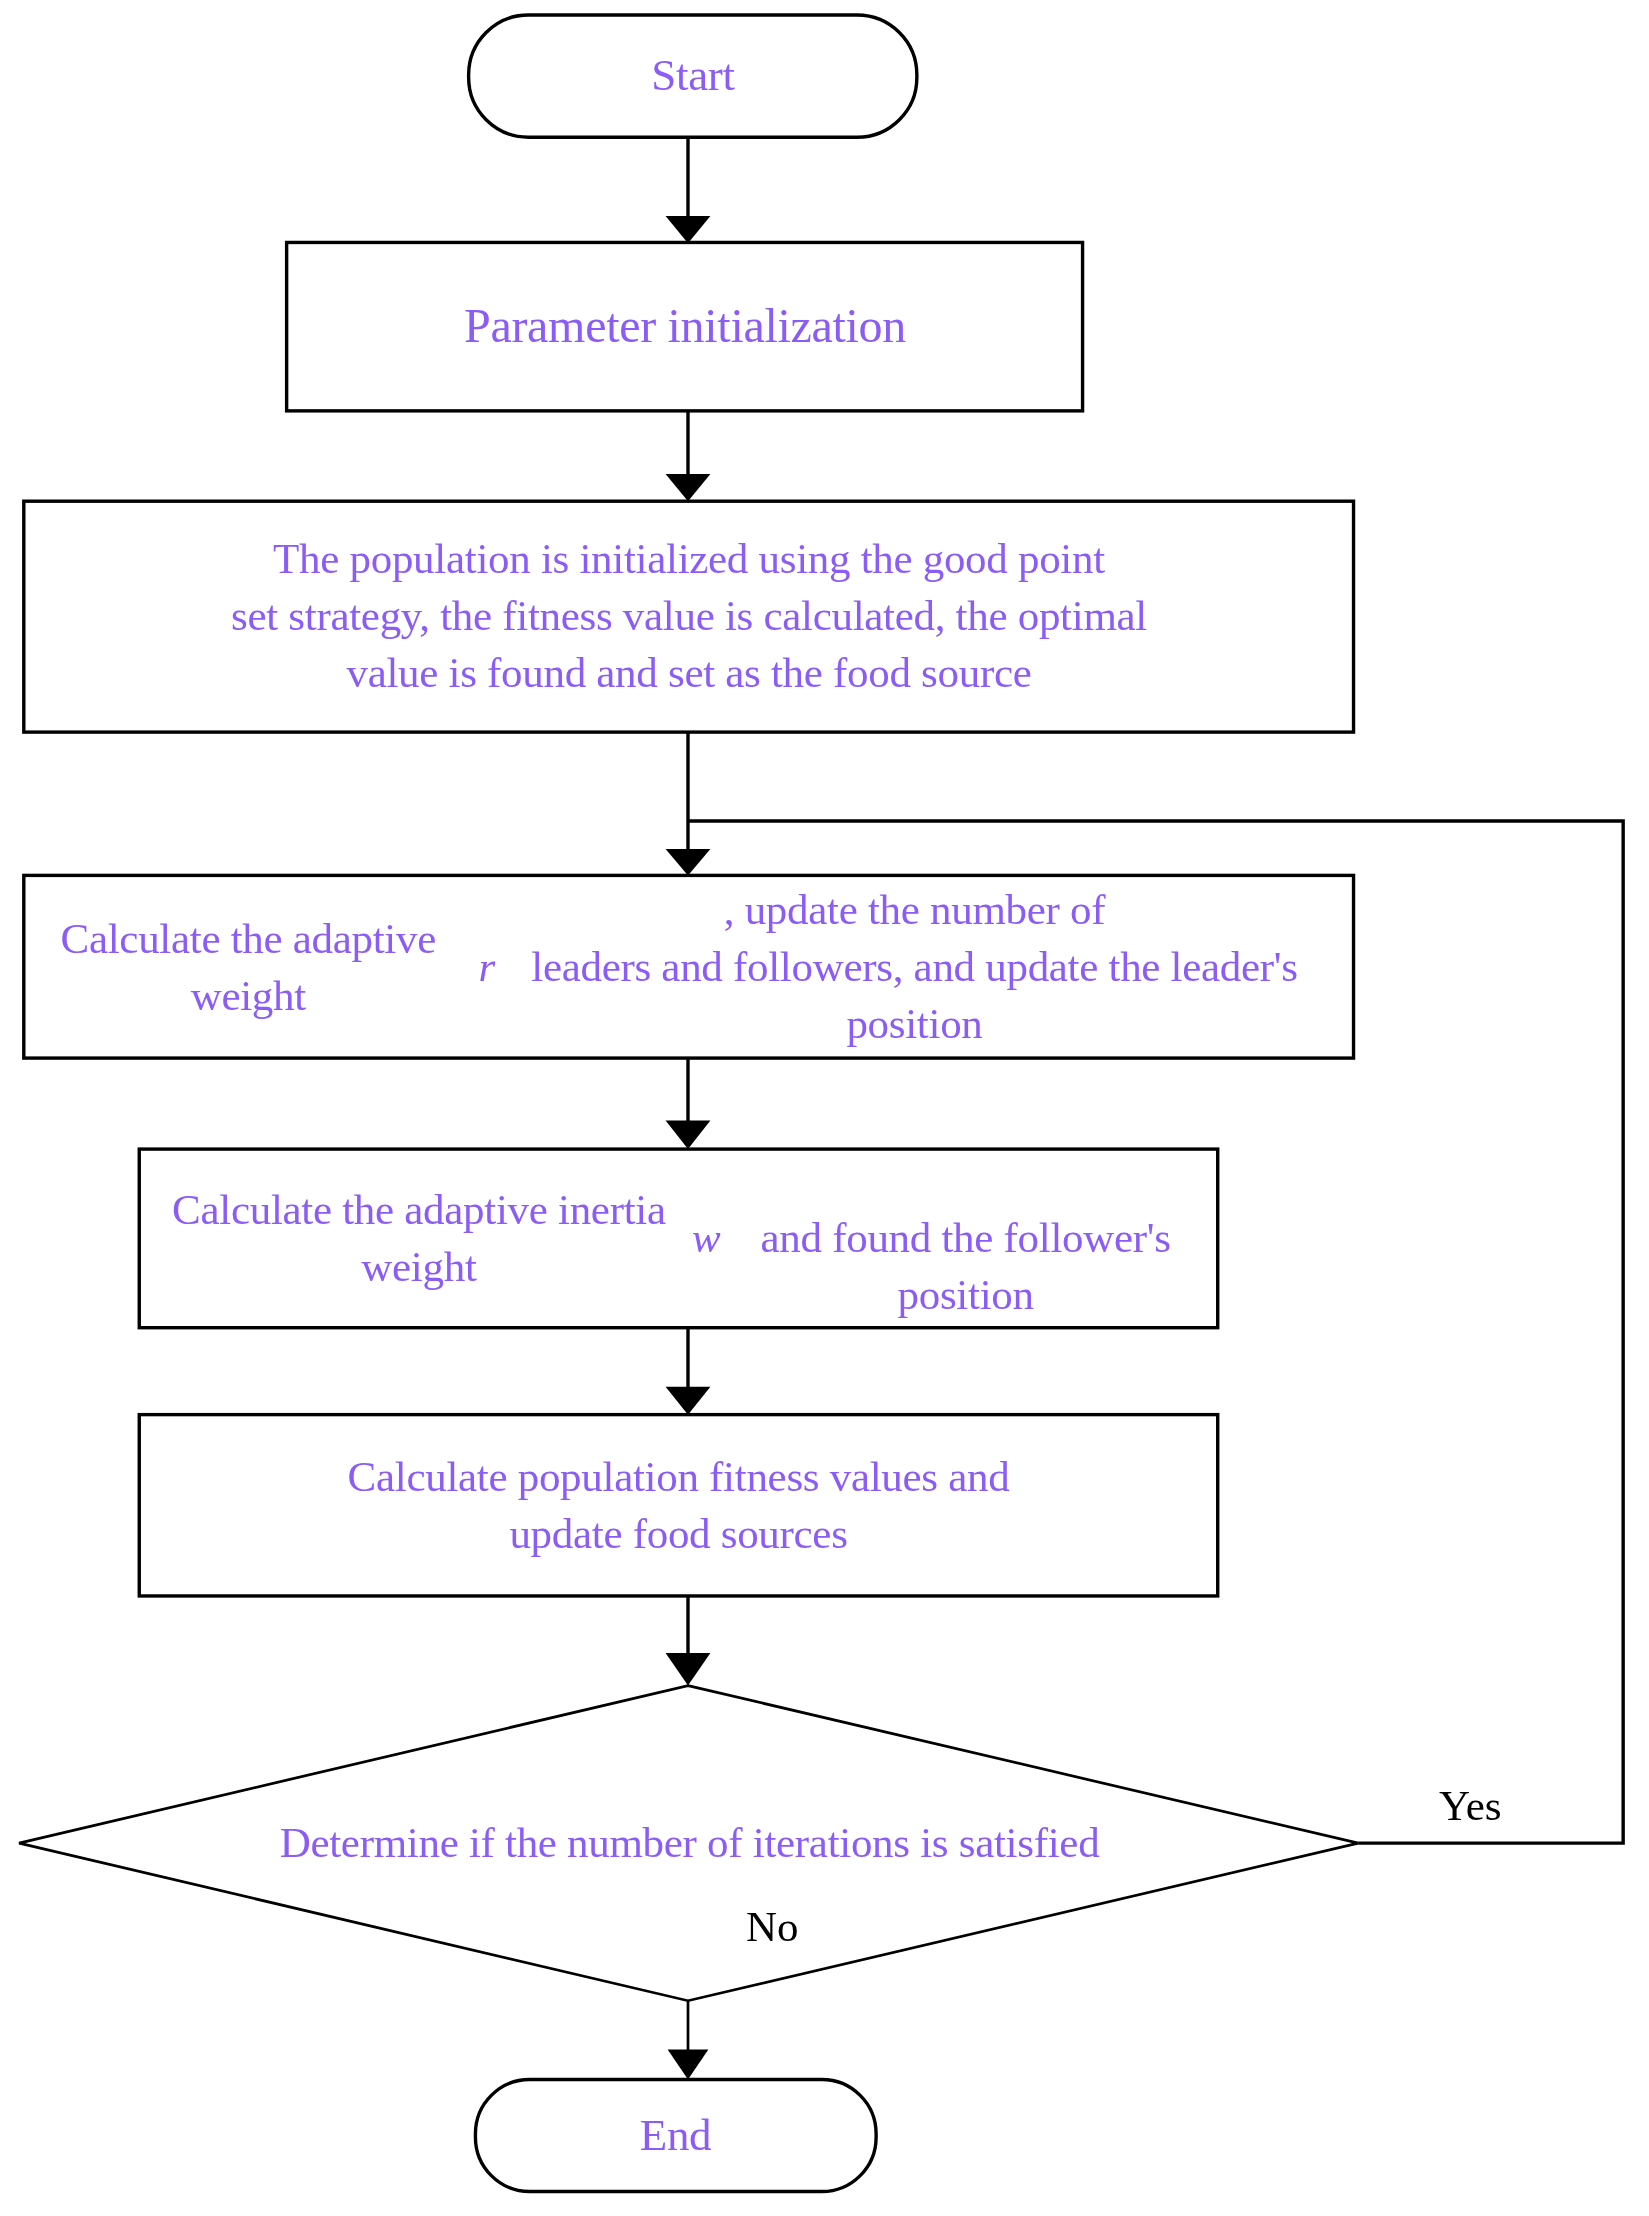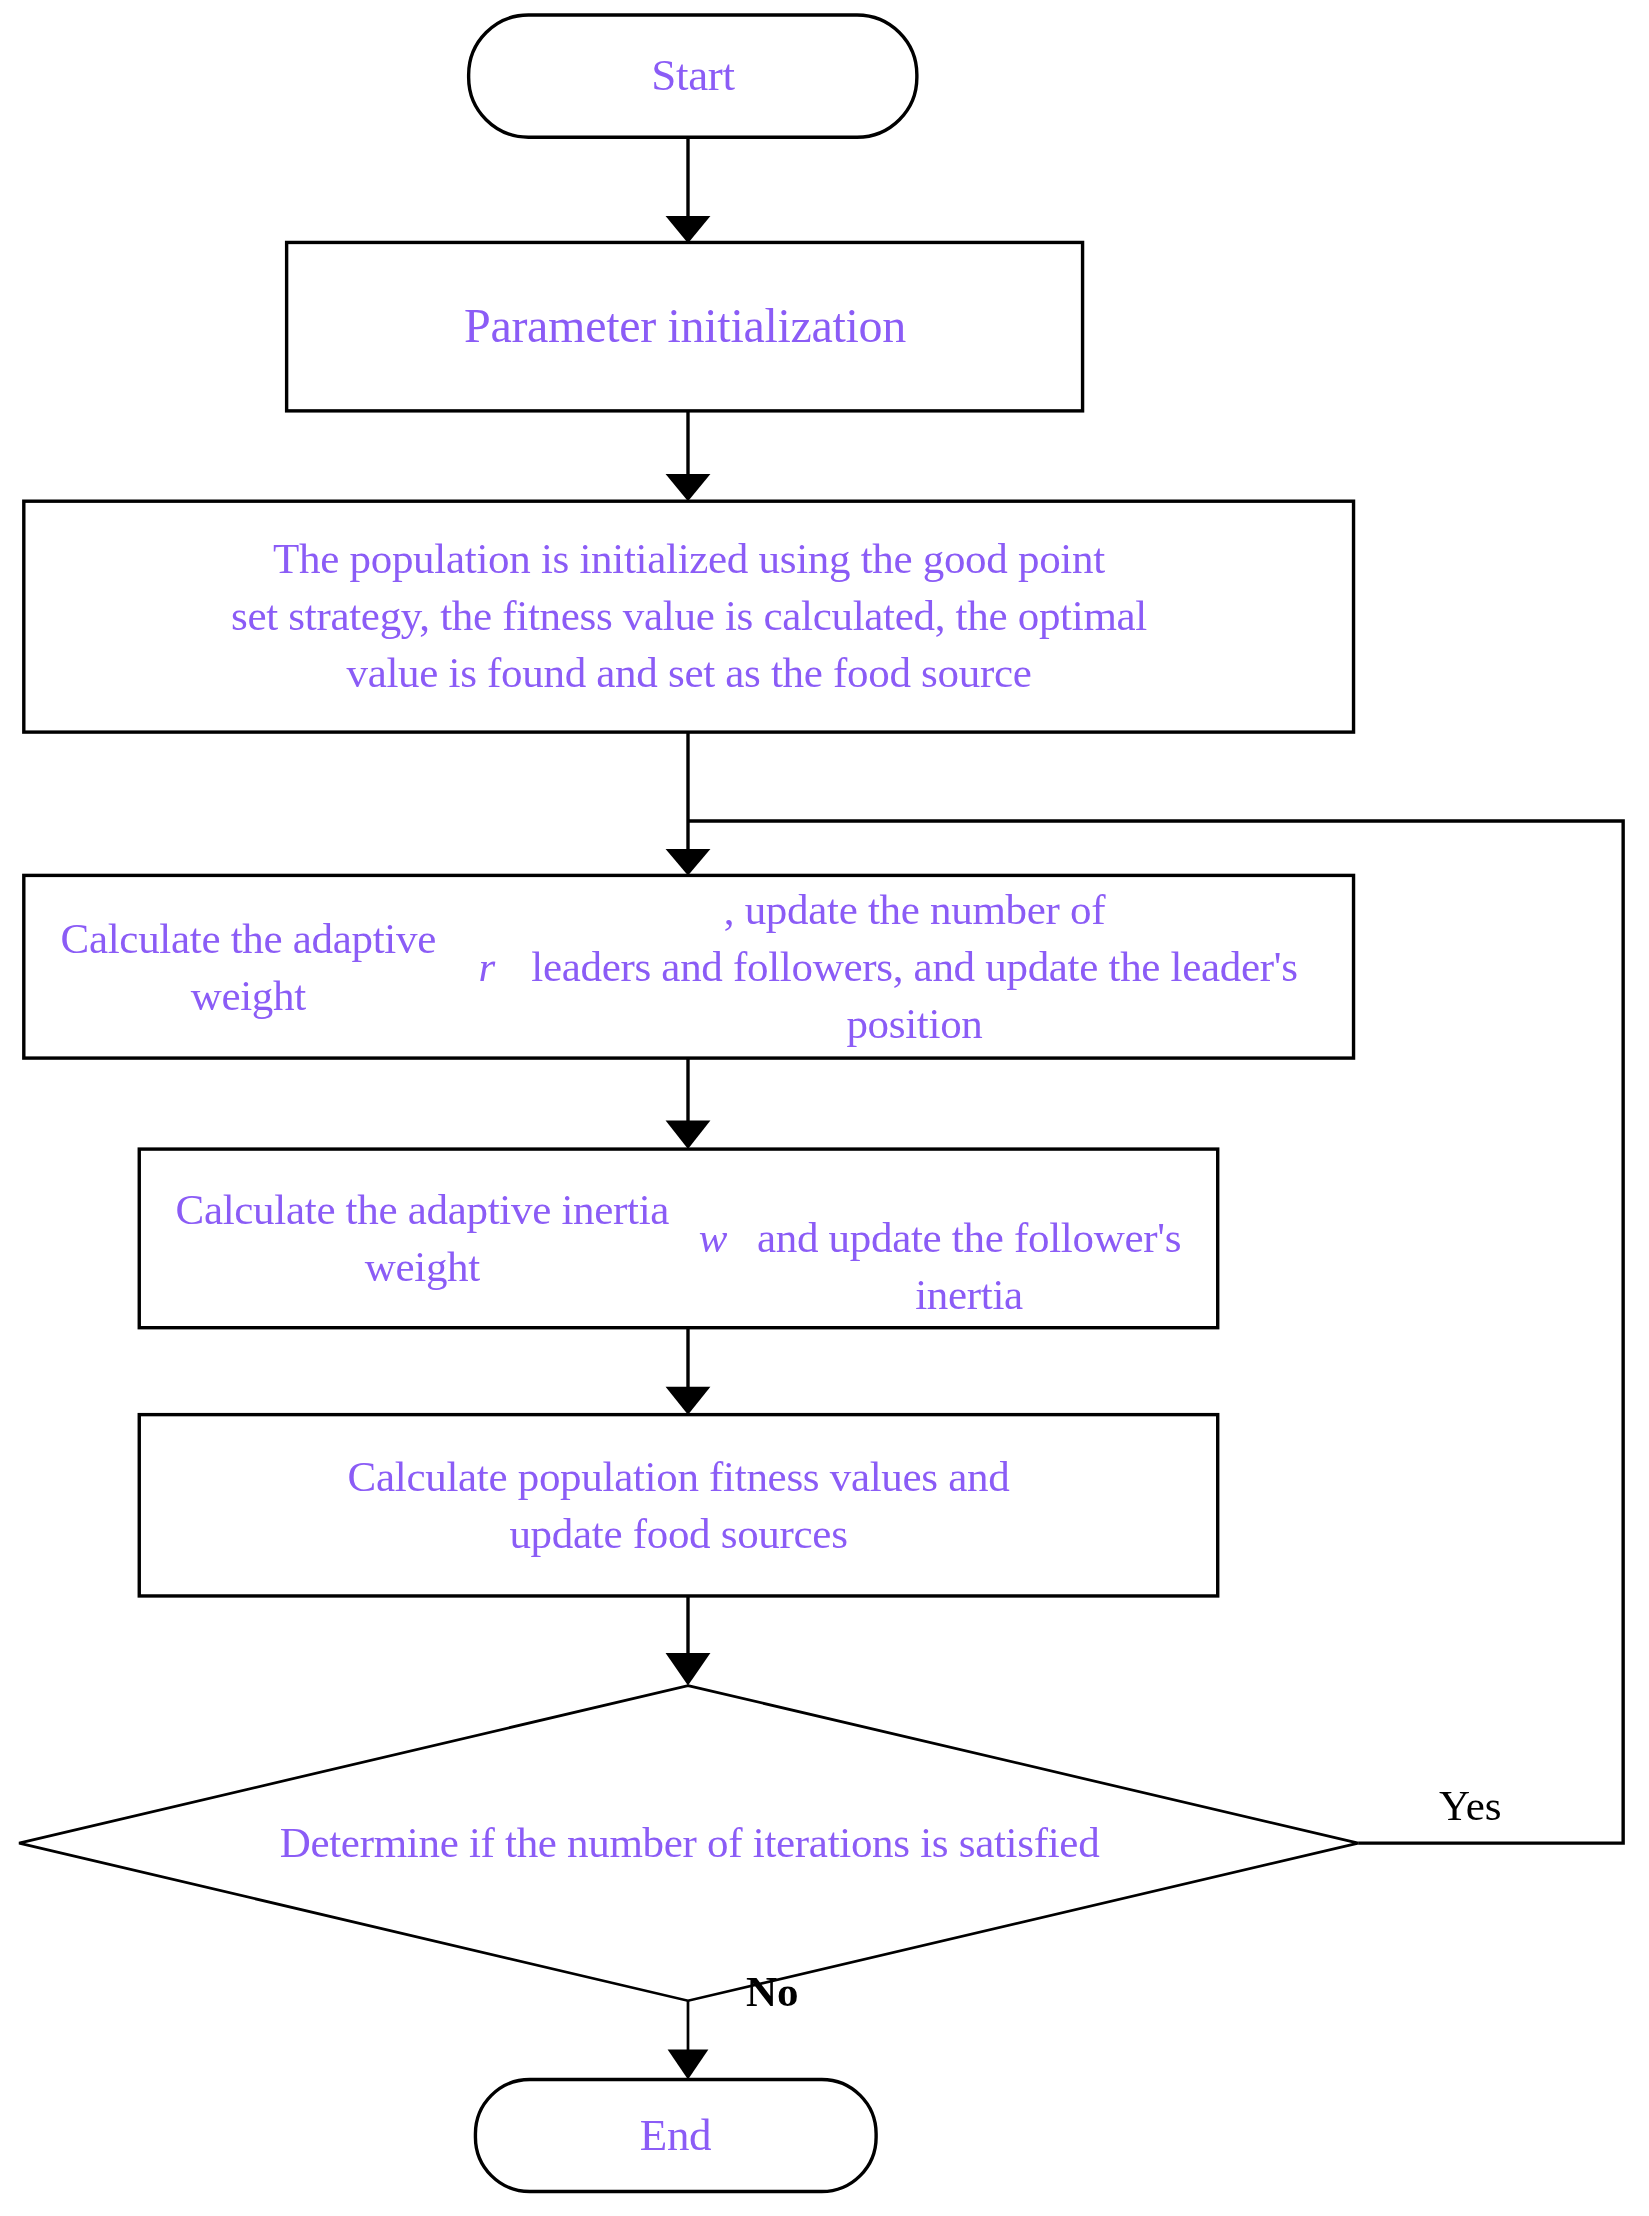--- a/index.html
+++ b/index.html
@@ -130,27 +130,27 @@
   <div class="node-text" style="left:287px; top:242px; width:796px; height:168px; font-size:48px;">Parameter initialization</div>
 
   <div class="node-text" style="left:31px; top:501px; width:1316px; height:231px; font-size:43px;">The population is initialized using the good point
 set strategy, the fitness value is calculated, the optimal
 value is found and set as the food source</div>
 
   <div class="node-text" style="left:18px; top:876px; width:1316px; height:183px; font-size:43px;"><span>Calculate the adaptive weight </span><em>r</em><span>, update the number of
 leaders and followers, and update the leader's position</span></div>
 
   <div class="node-text" style="left:146px; top:1149px; width:1065px; height:179px; font-size:43px;"><span>Calculate the adaptive inertia weight </span><em>w</em><span>
-and update the follower's inertia</span></div>
+and found the follower's position</span></div>
 
   <div class="node-text" style="left:41px; top:1799px; width:1297px; height:88px; font-size:43px;">Determine if the number of iterations is satisfied</div>
 
   <div class="node-text" style="left:146px; top:1415px; width:1065px; height:181px; font-size:43px;">Calculate population fitness values and
 update food sources</div>
 
   <div class="node-text" style="left:475px; top:2080px; width:401px; height:112px; font-size:45px;">End</div>
 
   <div class="edge-label" style="left:1439px; top:1784px;font-family:Liberation Serif, serif;">Yes</div>
 
-  <div class="edge-label" style="left:746px; top:1970px;font-weight:bold;">No</div>
+  <div class="edge-label" style="left:746px; top:1905px;">No</div>
 
 </div>
 
 
 </body></html>

